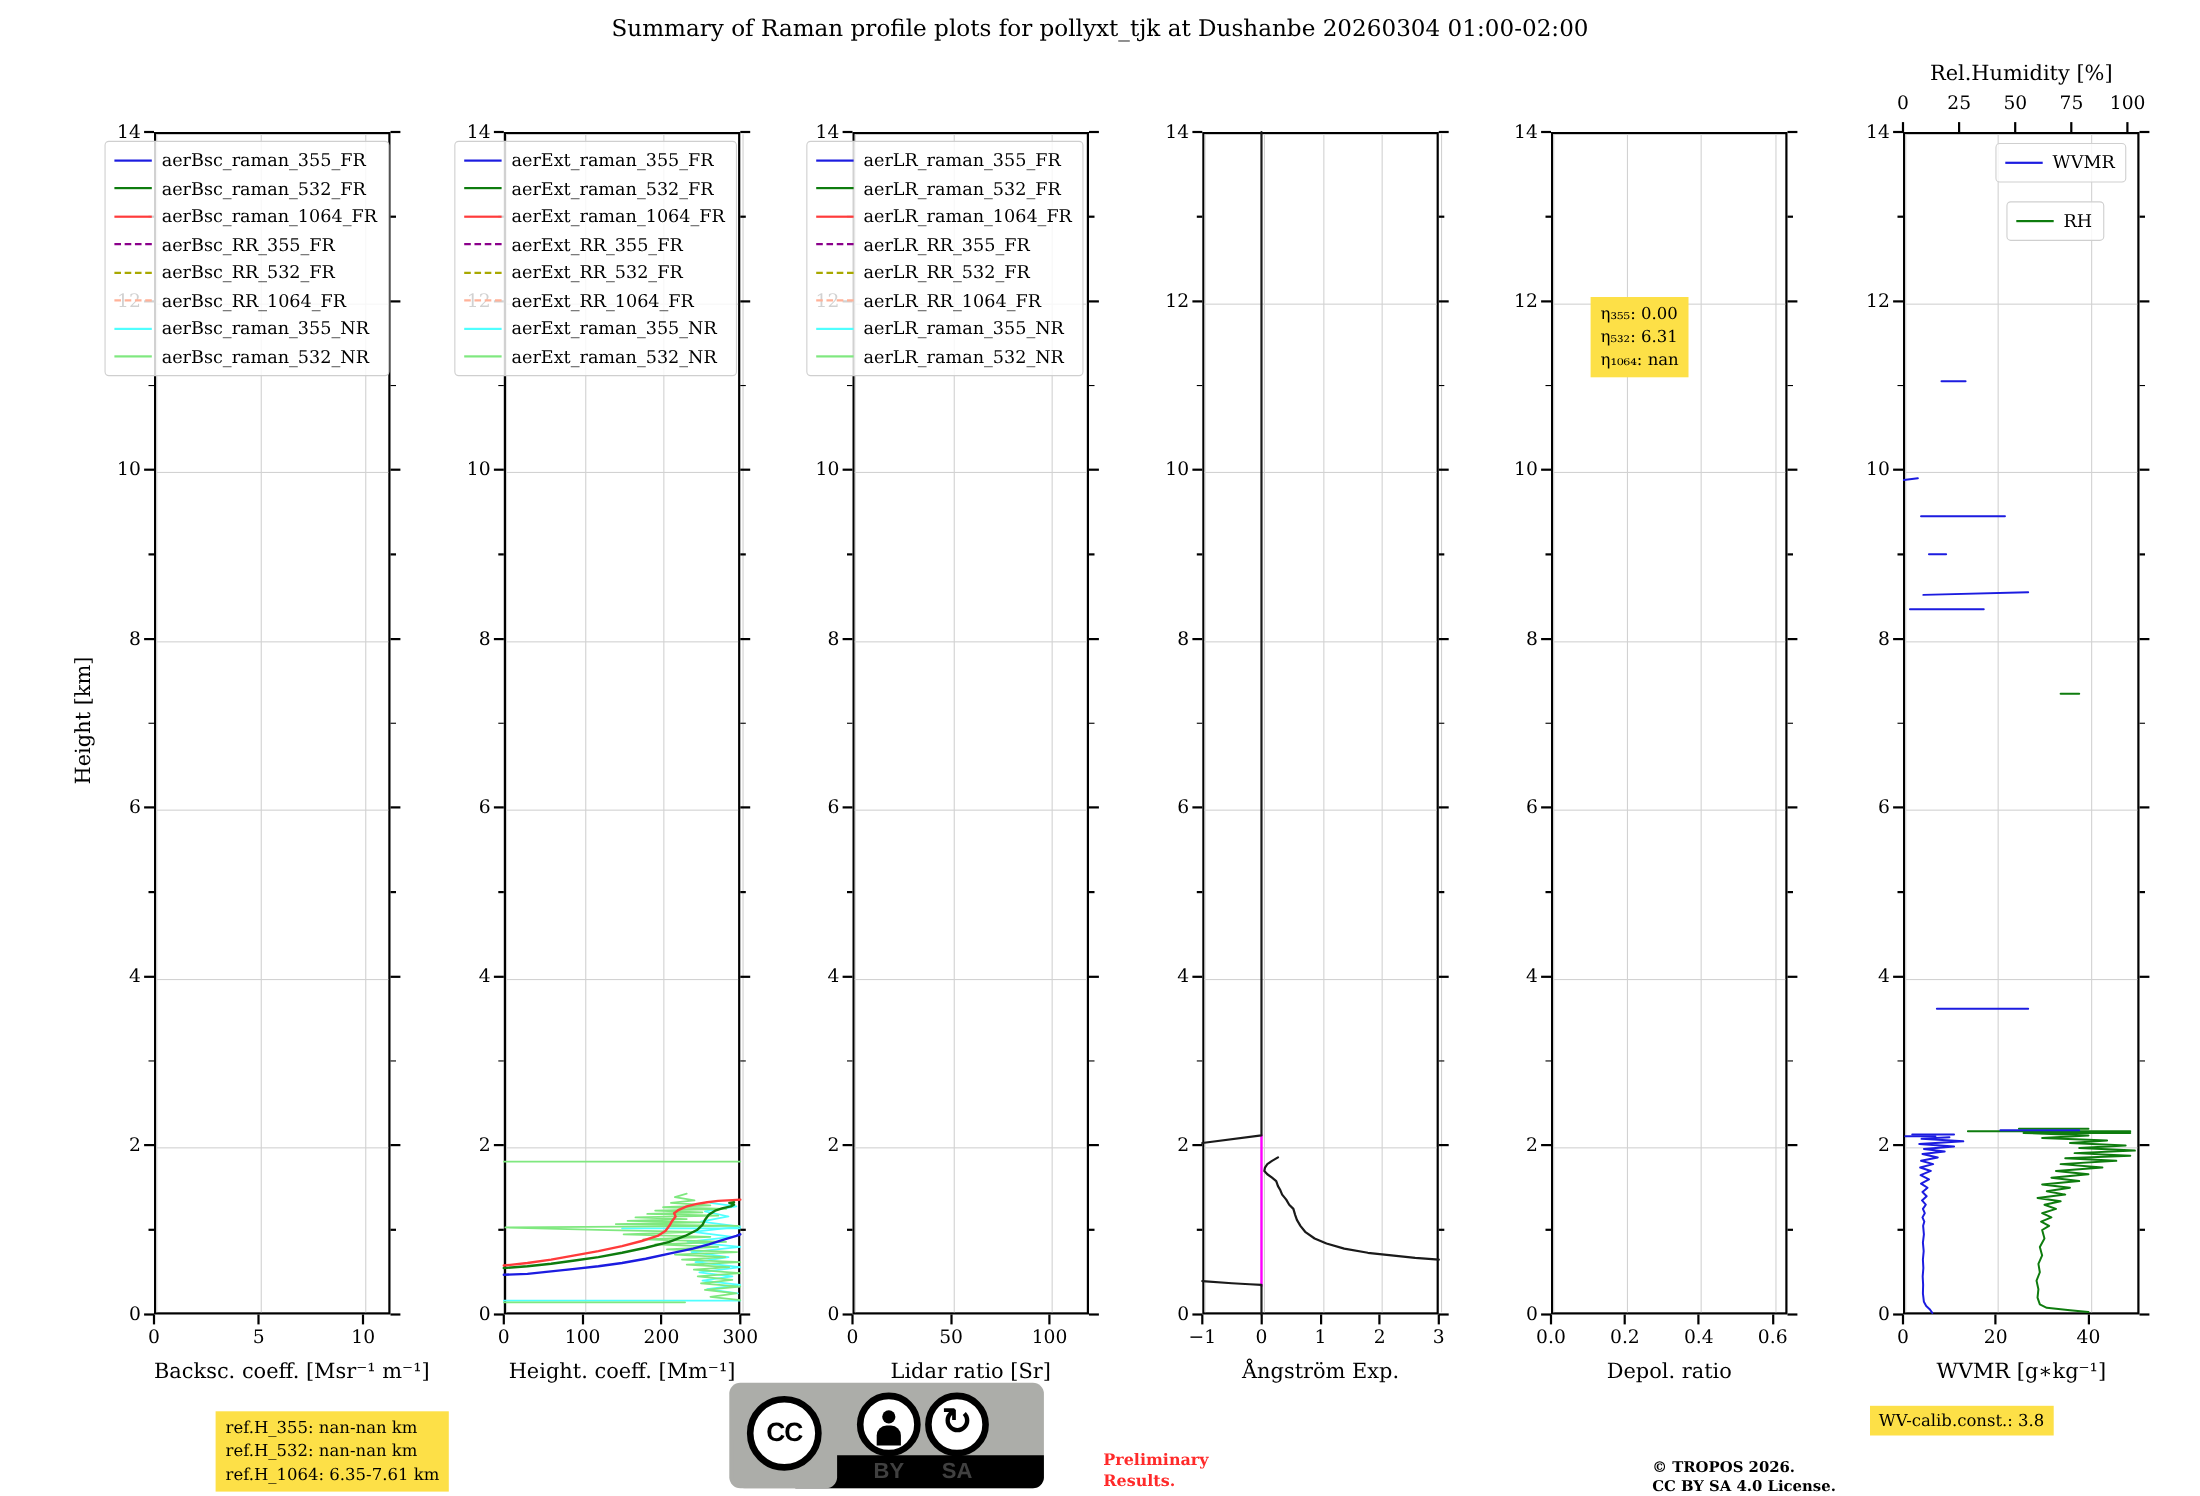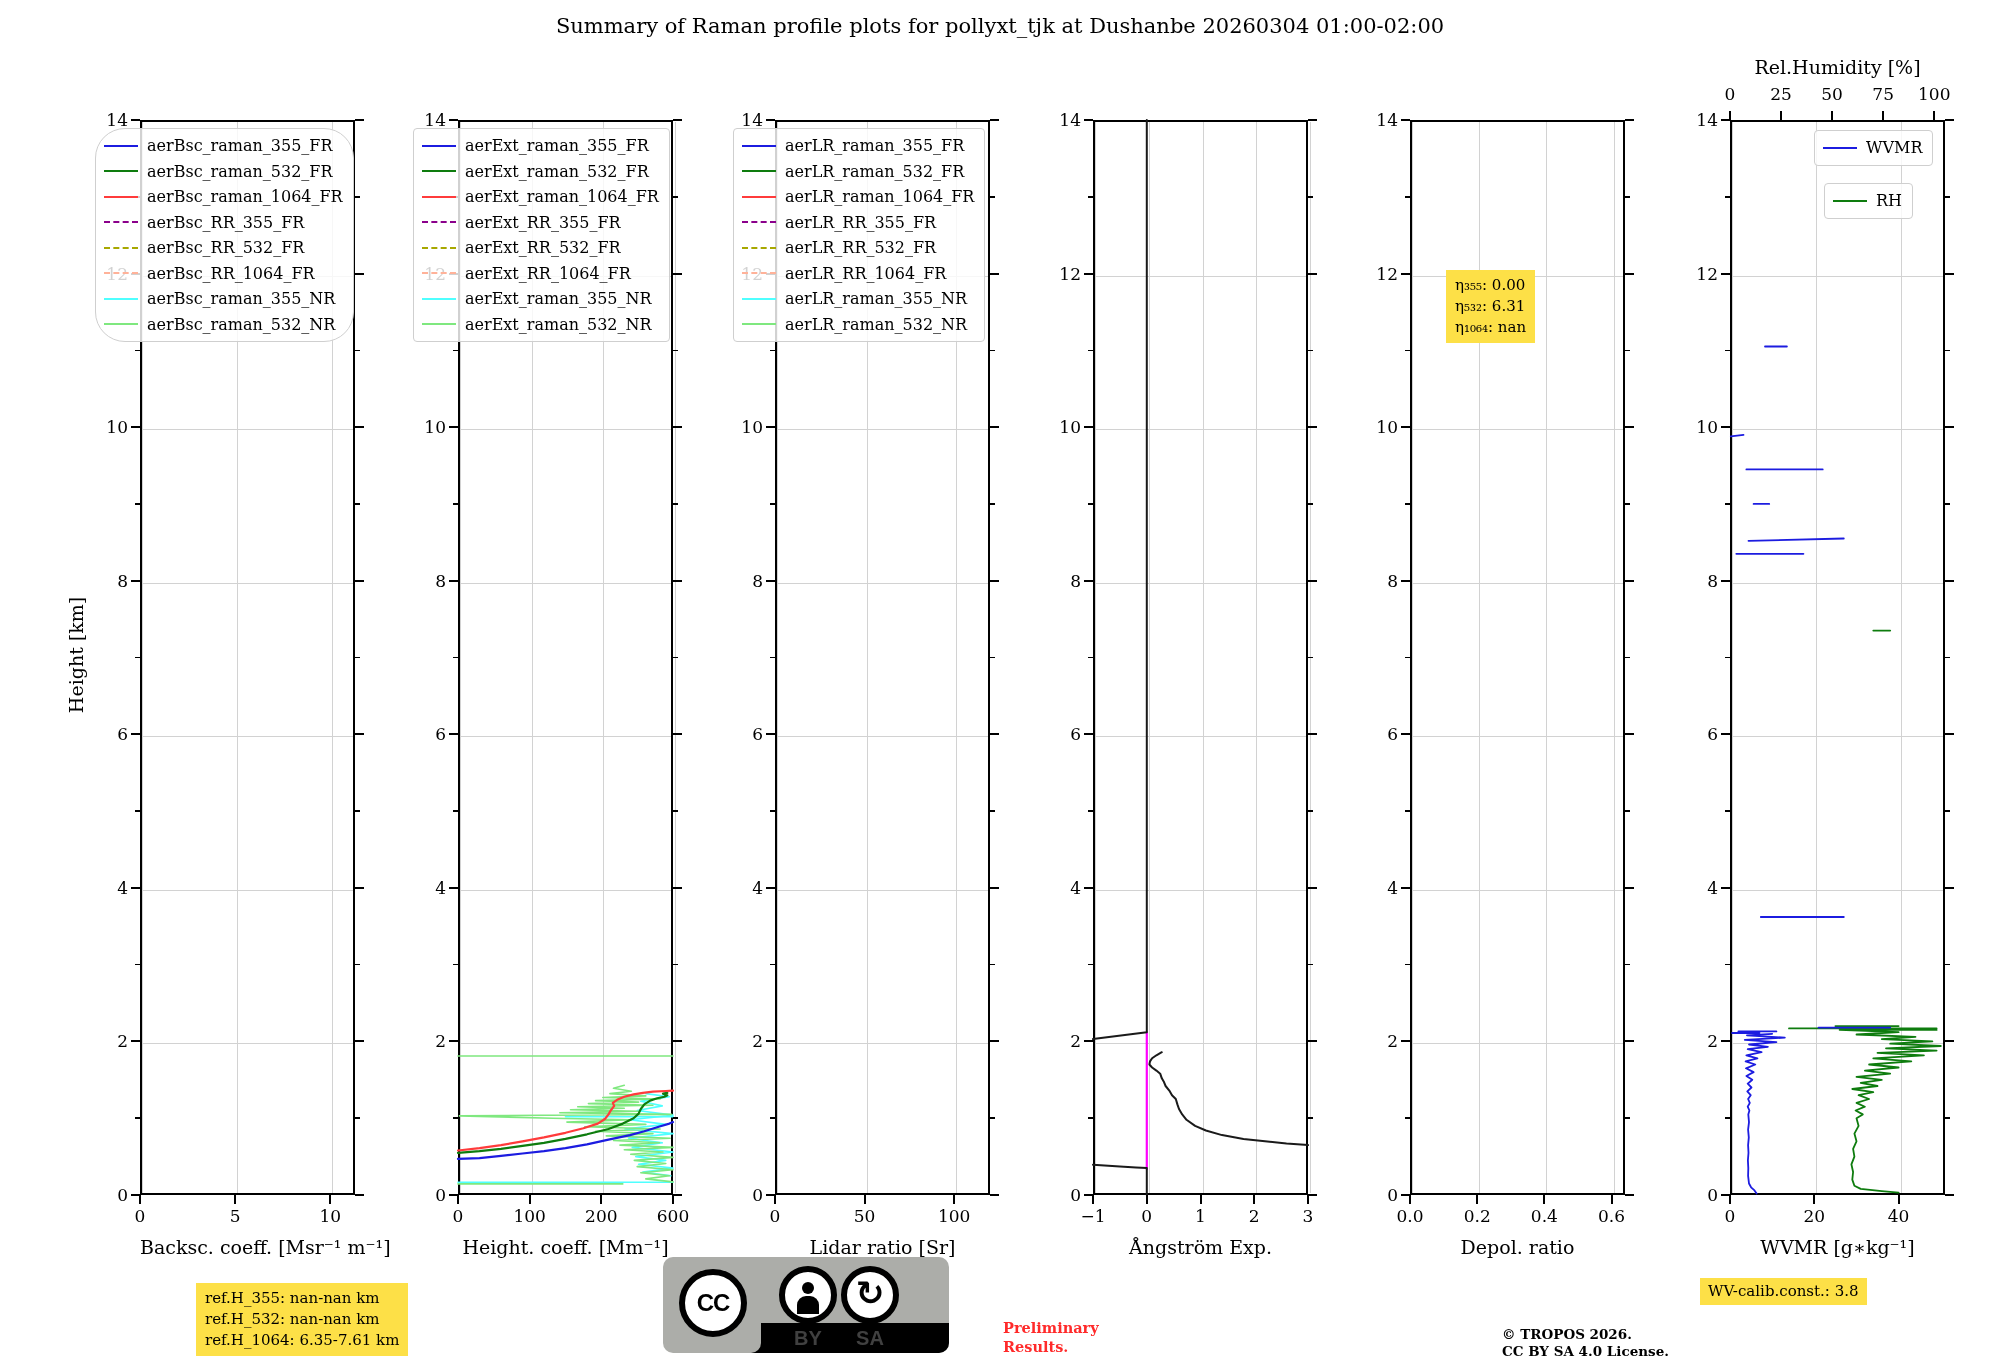--- a/index.html
+++ b/index.html
@@ -106,21 +106,21 @@
     <div class="tick" style="left: -5px; top: 690.321px; width: 5px; height: 1.5px;"></div>
     <div class="tick" style="left: 215px; top: 690.321px; width: 5px; height: 1.5px;"></div>
     <div class="tick" style="left: -5px; top: 536.75px; width: 5px; height: 1.5px;"></div>
     <div class="tick" style="left: 215px; top: 536.75px; width: 5px; height: 1.5px;"></div>
     <div class="tick" style="left: -5px; top: 383.179px; width: 5px; height: 1.5px;"></div>
     <div class="tick" style="left: 215px; top: 383.179px; width: 5px; height: 1.5px;"></div>
     <div class="tick" style="left: -5px; top: 229.607px; width: 5px; height: 1.5px;"></div>
     <div class="tick" style="left: 215px; top: 229.607px; width: 5px; height: 1.5px;"></div>
     <div class="tick" style="left: -5px; top: 76.0357px; width: 5px; height: 1.5px;"></div>
     <div class="tick" style="left: 215px; top: 76.0357px; width: 5px; height: 1.5px;"></div>
-    <div class="lgbox" style="left: -45px; top: 8px; border-radius: 30px;">
+    <div class="lgbox" style="left: -45px; top: 8px;">
       <div class="lgrow">
         <div class="lgline" style="border-top-color: rgb(28, 28, 224);"></div>
         <span>aerBsc_raman_355_FR</span>
       </div>
       <div class="lgrow">
         <div class="lgline" style="border-top-color: rgb(14, 124, 14);"></div>
         <span>aerBsc_raman_532_FR</span>
       </div>
       <div class="lgrow">
         <div class="lgline" style="border-top-color: rgb(255, 59, 59);"></div>
@@ -163,21 +163,21 @@
       <div class="hgrid" style="top: 153.571px;"></div>
     </div>
   <div class="xlabel">Height. coeff. [Mm⁻¹]</div>
 <div class="tick" style="left: -1px; top: 1075px; width: 2px; height: 9px;"></div>
     <div class="xtlab" style="left: 0px;">0</div>
     <div class="tick" style="left: 70.6667px; top: 1075px; width: 2px; height: 9px;"></div>
     <div class="xtlab" style="left: 71.6667px;">100</div>
     <div class="tick" style="left: 142.333px; top: 1075px; width: 2px; height: 9px;"></div>
     <div class="xtlab" style="left: 143.333px;">200</div>
     <div class="tick" style="left: 214px; top: 1075px; width: 2px; height: 9px;"></div>
-    <div class="xtlab" style="left: 215px;">600</div>
+    <div class="xtlab" style="left: 215px;">300</div>
     <div class="tick" style="left: -9px; top: 1074px; width: 9px; height: 2px;"></div>
     <div class="tick" style="left: 215px; top: 1074px; width: 9px; height: 2px;"></div>
     <div class="ytlab" style="top: 1075px;">0</div>
     <div class="tick" style="left: -9px; top: 920.429px; width: 9px; height: 2px;"></div>
     <div class="tick" style="left: 215px; top: 920.429px; width: 9px; height: 2px;"></div>
     <div class="ytlab" style="top: 921.429px;">2</div>
     <div class="tick" style="left: -9px; top: 766.857px; width: 9px; height: 2px;"></div>
     <div class="tick" style="left: 215px; top: 766.857px; width: 9px; height: 2px;"></div>
     <div class="ytlab" style="top: 767.857px;">4</div>
     <div class="tick" style="left: -9px; top: 613.286px; width: 9px; height: 2px;"></div>

